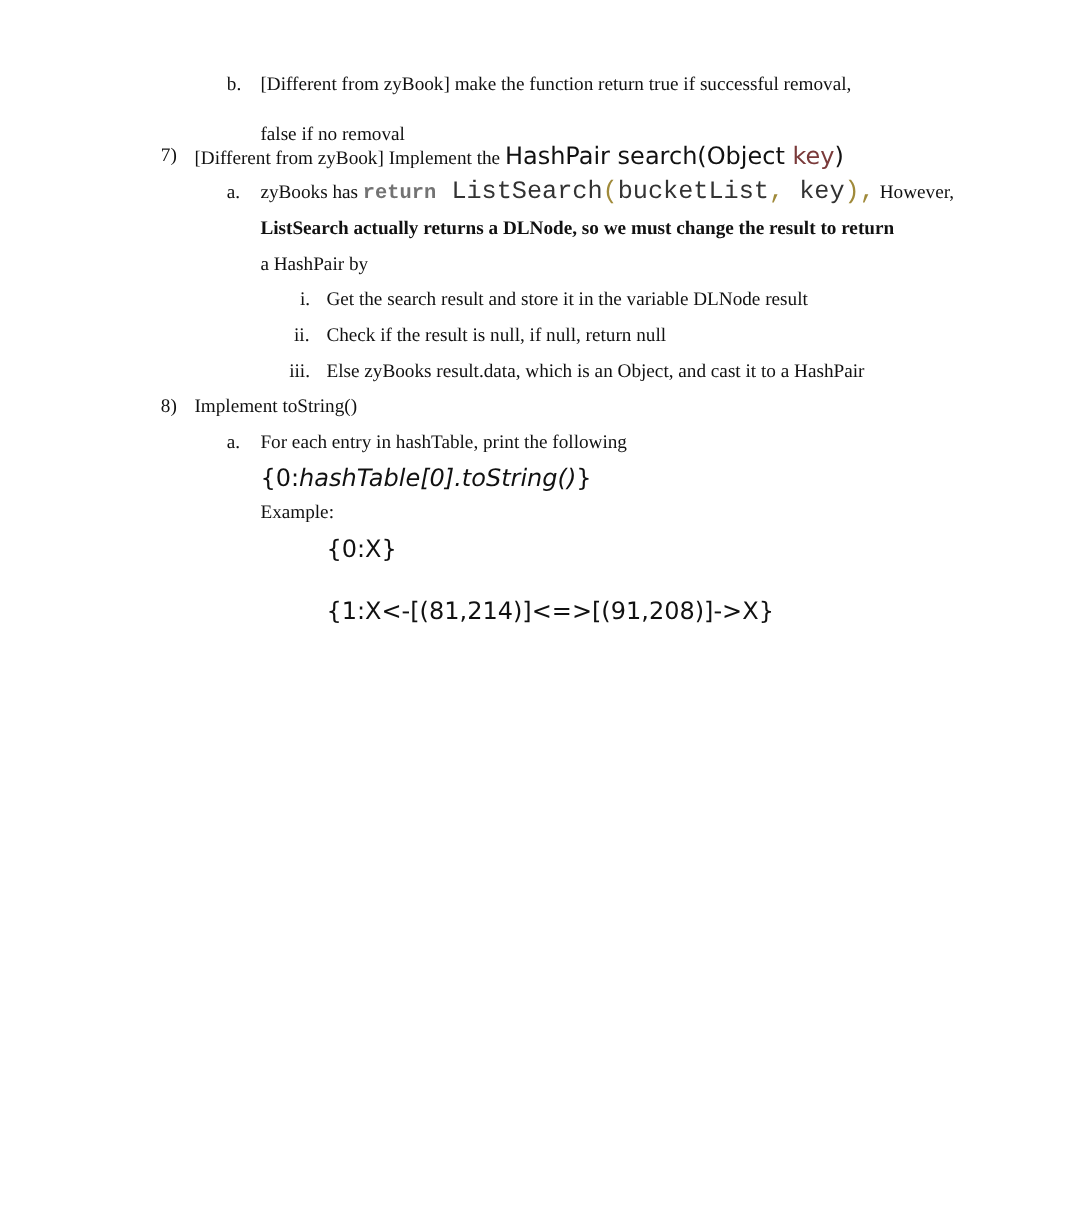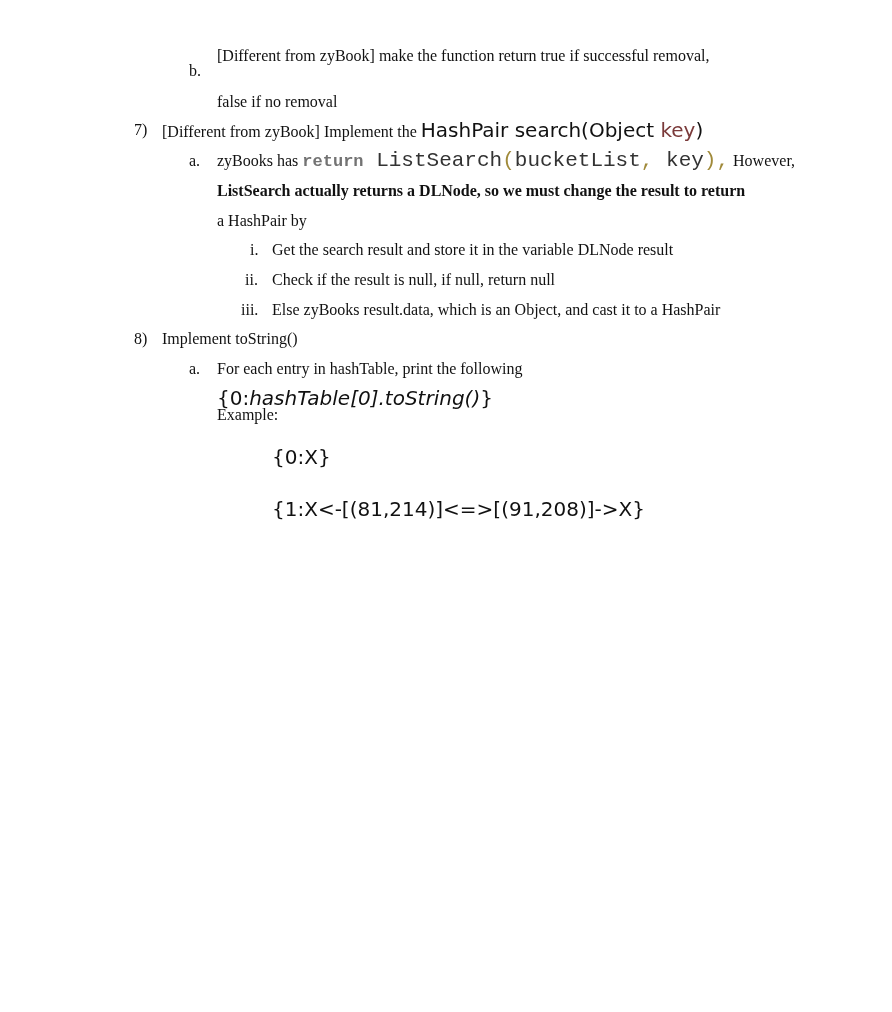--- a/index.html
+++ b/index.html
@@ -13,22 +13,22 @@
   .punct { color: #a08a3a; }
   .param { color: #7a3a3a; }
   .ital { font-style: italic; }
 </style>
 </head>
 <body>
 
 <div>
 
   <span class="line marker" style="left:189px; top:61px;">b.</span>
-  <span class="line" style="left:217px; top:46px;">[Different from zyBook] make the function return true if successful removal,</span>
-  <span class="line" style="left:217px; top:92px;">false if no removal</span>
+  <span class="line" style="left:217px; top:61px;">[Different from zyBook] make the function return true if successful removal,</span>
+  <span class="line" style="left:217px; top:103px;">false if no removal</span>
 
   <span class="line marker" style="left:134px; top:120px;">7)</span>
   <span class="line" style="left:162px; top:120px;"><span>[Different from zyBook] Implement the </span><span class="sans">HashPair search(Object </span><span class="sans param">key</span><span class="sans">)</span></span>
 
   <span class="line marker" style="left:189px; top:151px;">a.</span>
   <span class="line" style="left:217px; top:151px;"><span>zyBooks has </span><span class="kw">return</span><span class="mono"> ListSearch</span><span class="mono punct">(</span><span class="mono">bucketList</span><span class="mono punct">, </span><span class="mono">key</span><span class="mono punct">),</span><span> However,</span></span>
   <span class="line" style="left:217px; top:181px;font-weight:bold;">ListSearch actually returns a DLNode, so we must change the result to return</span>
   <span class="line" style="left:217px; top:211px;">a HashPair by</span>
 
   <span class="line marker" style="left:250px; top:240px;">i.</span>
@@ -39,18 +39,18 @@
   <span class="line" style="left:272px; top:300px;">Else zyBooks result.data, which is an Object, and cast it to a HashPair</span>
 
   <span class="line marker" style="left:134px; top:329px;">8)</span>
   <span class="line" style="left:162px; top:329px;">Implement toString()</span>
 
   <span class="line marker" style="left:189px; top:359px;">a.</span>
   <span class="line" style="left:217px; top:359px;">For each entry in hashTable, print the following</span>
 
   <span class="line sans" style="left:217px; top:388px;"><span>{0:</span><span class="ital">hashTable[0].toString()</span><span>}</span></span>
 
-  <span class="line" style="left:217px; top:405px;">Example:</span>
+  <span class="line" style="left:217px; top:418px;">Example:</span>
 
   <span class="line sans" style="left:272px; top:447px;">{0:X}</span>
   <span class="line sans" style="left:272px; top:477px;margin-top:22px;">{1:X&lt;-[(81,214)]&lt;=&gt;[(91,208)]-&gt;X}</span>
 
 </div>
 
 </body></html>

